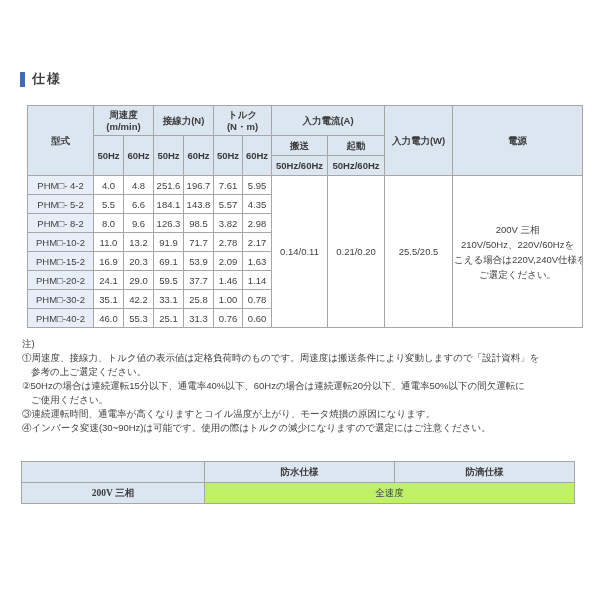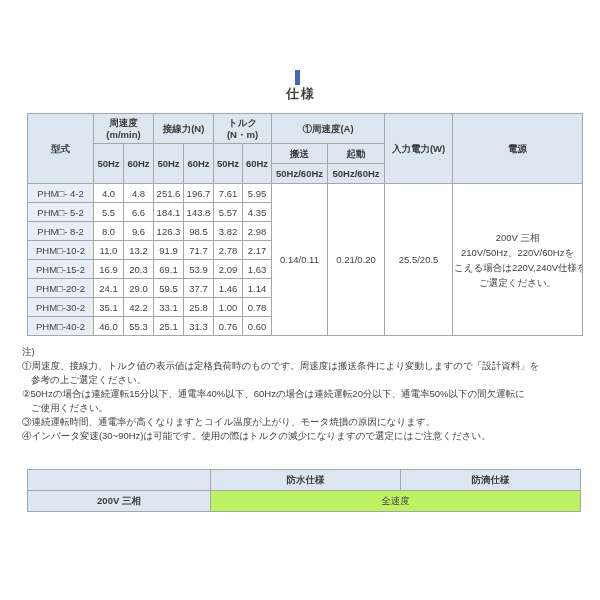--- a/index.html
+++ b/index.html
@@ -5,21 +5,21 @@
   html, body { margin:0; padding:0; }
   body {
     width:600px; height:600px; background:#ffffff;
     font-family:"Liberation Sans", sans-serif;
     color:#3f3f3f;
     -webkit-font-smoothing:antialiased;
   }
   .page { padding:70px 18px 0 20px; }
 
   
-  .section-title { display:flex; align-items:center; margin:0 0 10px 0;flex-direction:column; }
+  .section-title { display:flex; align-items:center; margin:0 0 17px 0; }
   .title-bar { width:5px; height:15px; background:#3e6cb5; margin-right:7px; }
   .title-text { font-size:13px; font-weight:bold; color:#3f3f3f; letter-spacing:2px; }
 
   
   table.spec {
     border-collapse:collapse; table-layout:fixed;
     margin-left:7px; width:555px;
   }
   table.spec th, table.spec td {
     border:1px solid #a6a6a6; text-align:center; vertical-align:middle;
@@ -38,21 +38,21 @@
   td.supply { font-size:9.5px; line-height:15px; white-space:normal; }
 
   
   .notes { margin:9px 0 0 2px; font-size:9.5px; line-height:14px; color:#3f3f3f; }
   .note-line { white-space:nowrap; }
   .note-line.cont { padding-left:9px; }
 
   
   table.range {
     border-collapse:collapse; table-layout:fixed;
-    margin-left:7px; margin-top:26px; width:553px;
+    margin-left:1px; margin-top:26px; width:553px;font-family:Liberation Serif, serif;
   }
   table.range th, table.range td {
     border:1px solid #a6a6a6; text-align:center; vertical-align:middle;
     height:20px; padding:0; font-size:9.5px;
   }
   table.range th { background:#dce6f1; font-weight:bold; color:#3a3a3a; }
   table.range td.label { background:#dce6f1; font-weight:bold; color:#3a3a3a; }
   table.range td.value { background:#bef264; }
 </style>
 </head>
@@ -78,21 +78,21 @@
         <col style="width:57px">
       <col style="width:68px">
         <col style="width:130px">
     </colgroup>
     <tbody>
         <tr class="hr1">
       <th rowspan="3">型式</th>
       <th colspan="2"><span>周速度</span><br><span>(m/min)</span></th>
       <th colspan="2">接線力(N)</th>
       <th colspan="2"><span>トルク</span><br><span>(N・m)</span></th>
-      <th colspan="2">①周速度(A)</th>
+      <th colspan="2">入力電流(A)</th>
       <th rowspan="3">入力電力(W)</th>
       <th rowspan="3">電源</th>
     </tr>
     <tr class="hr2">
       <th rowspan="2">50Hz</th>
       <th rowspan="2">60Hz</th>
       <th rowspan="2">50Hz</th>
       <th rowspan="2">60Hz</th>
       <th rowspan="2">50Hz</th>
       <th rowspan="2">60Hz</th>

